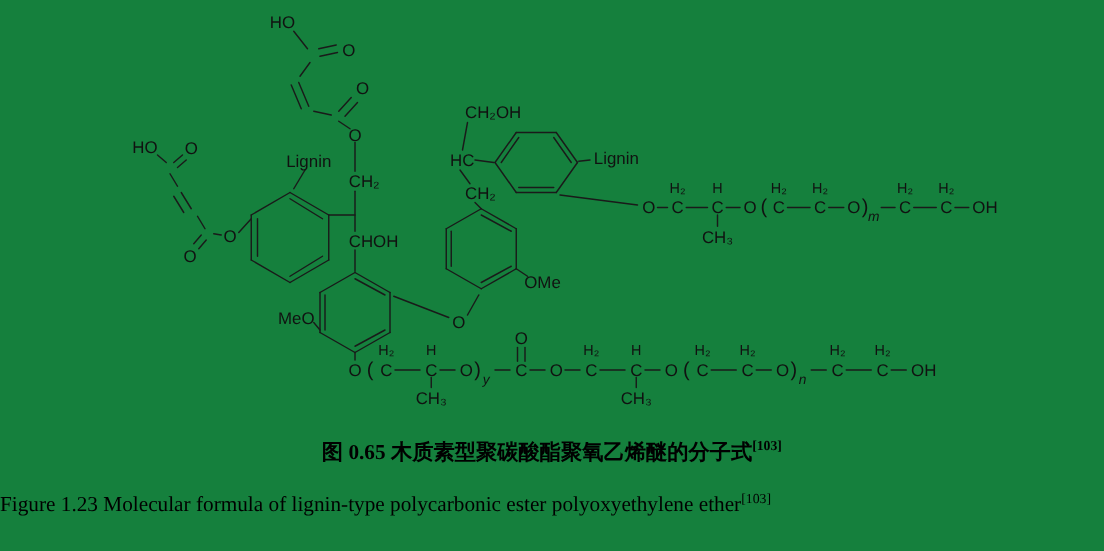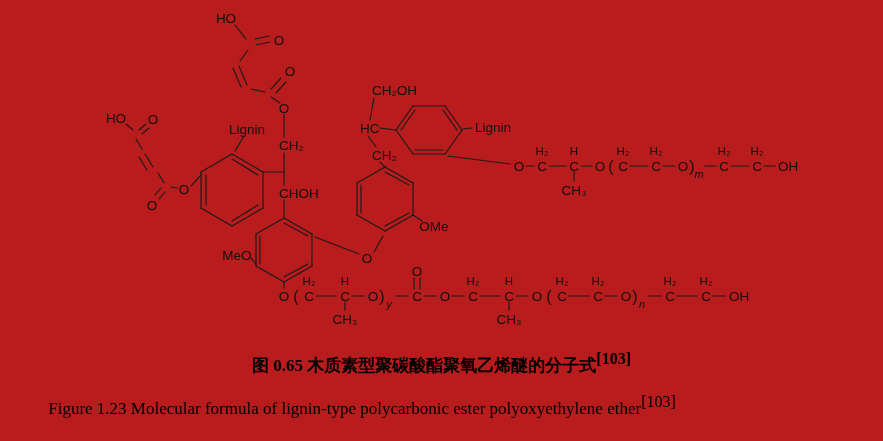--- a/index.html
+++ b/index.html
@@ -1,30 +1,30 @@
 <!DOCTYPE html>
 <html><head>
 <meta charset="utf-8">
 <style>
   html,body{margin:0;padding:0;background:#fff;}
-  .page{position:relative;width:883px;height:441px;background:#b91c1c;overflow:hidden;
+  .page{position:relative;width:883px;height:441px;background:#15803d;overflow:hidden;
         font-family:"Liberation Sans",sans-serif;}
   svg{position:absolute;top:0;left:0;}
   svg line{stroke:#1a1a1a;stroke-width:1.15;stroke-linecap:round;}
   .atom{font-family:"Liberation Sans",sans-serif;font-size:13.5px;fill:#111;
         text-anchor:middle;dominant-baseline:central;}
   .start{text-anchor:start;}
   .small{font-size:11.5px;}
   .sub{font-size:11px;font-style:italic;}
   .paren{font-size:16px;}
   .cap-zh{position:absolute;top:350px;left:0;width:883px;text-align:center;
           font-family:"Liberation Serif",serif;font-weight:bold;font-size:17px;color:#000;}
-  .cap-en{position:absolute;top:393px;left:0;width:724px;text-align:center;
+  .cap-en{position:absolute;top:393px;left:0;width:724px;text-align:left;
           font-family:"Liberation Serif",serif;font-size:17px;color:#000;}
-  .cap-zh sup,.cap-en sup{font-size:16px;}
+  .cap-zh sup,.cap-en sup{font-size:11px;}
 </style>
 </head>
 <body>
 
 <div class="page">
 
 <svg width="883" height="340" viewBox="0 0 883 340">
 
   <g>
     <line x1="235" y1="25" x2="246" y2="39"></line>

